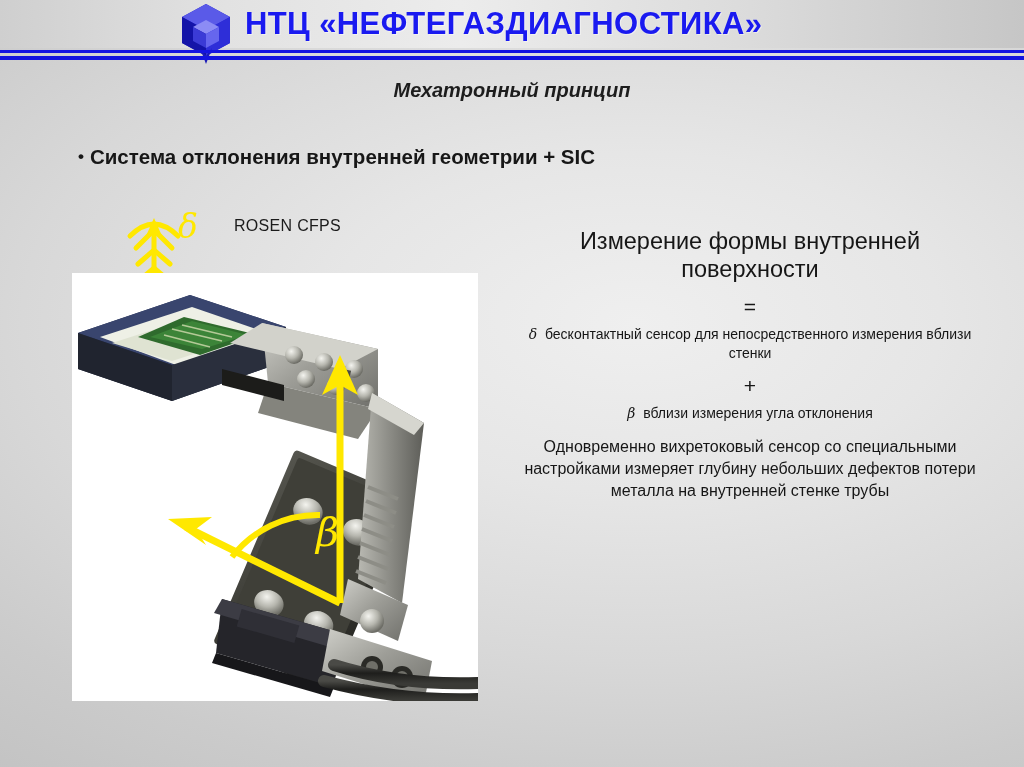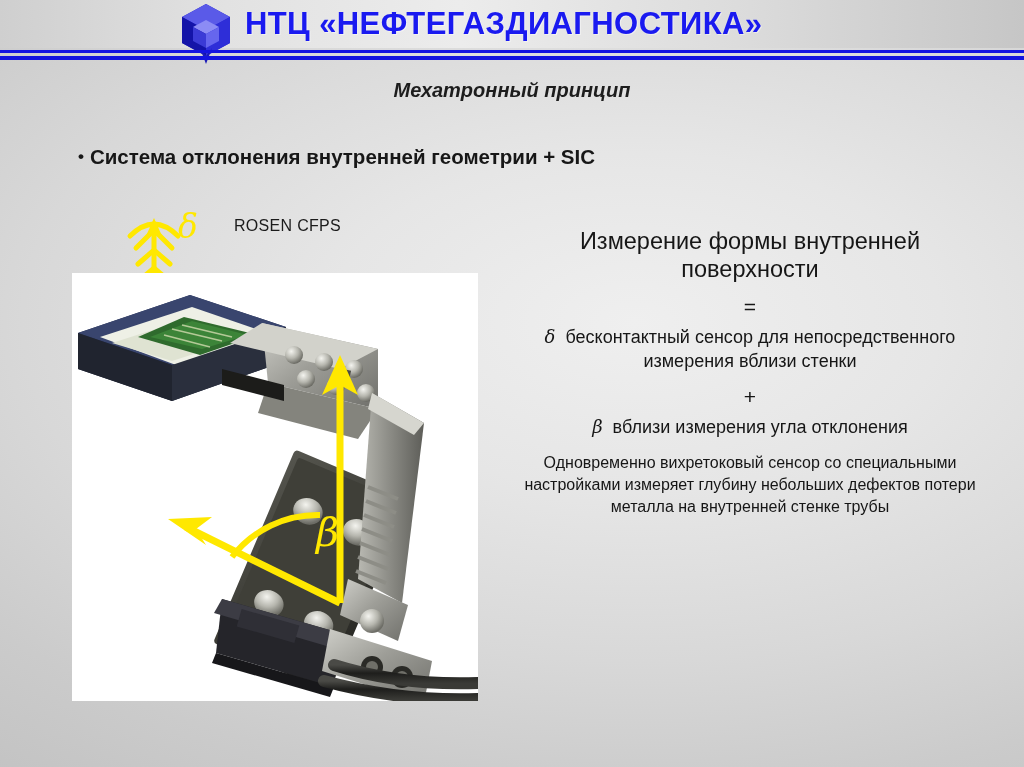--- a/index.html
+++ b/index.html
@@ -167,21 +167,21 @@
     font-size: 23.5px;
     line-height: 1.18;
     margin: 0;
   }
   .rc-op {
     font-size: 21px;
     line-height: 1.5;
     margin: 8px 0 2px 0;
   }
   .rc-body {
-    font-size: 18px;
+    font-size: 14px;
     line-height: 1.34;
     margin: 0;
   }
   .rc-gap-md { height: 13px; }
   .rc-para {
     font-size: 16px;
     line-height: 1.38;
     margin: 0;
   }
   .greek {

